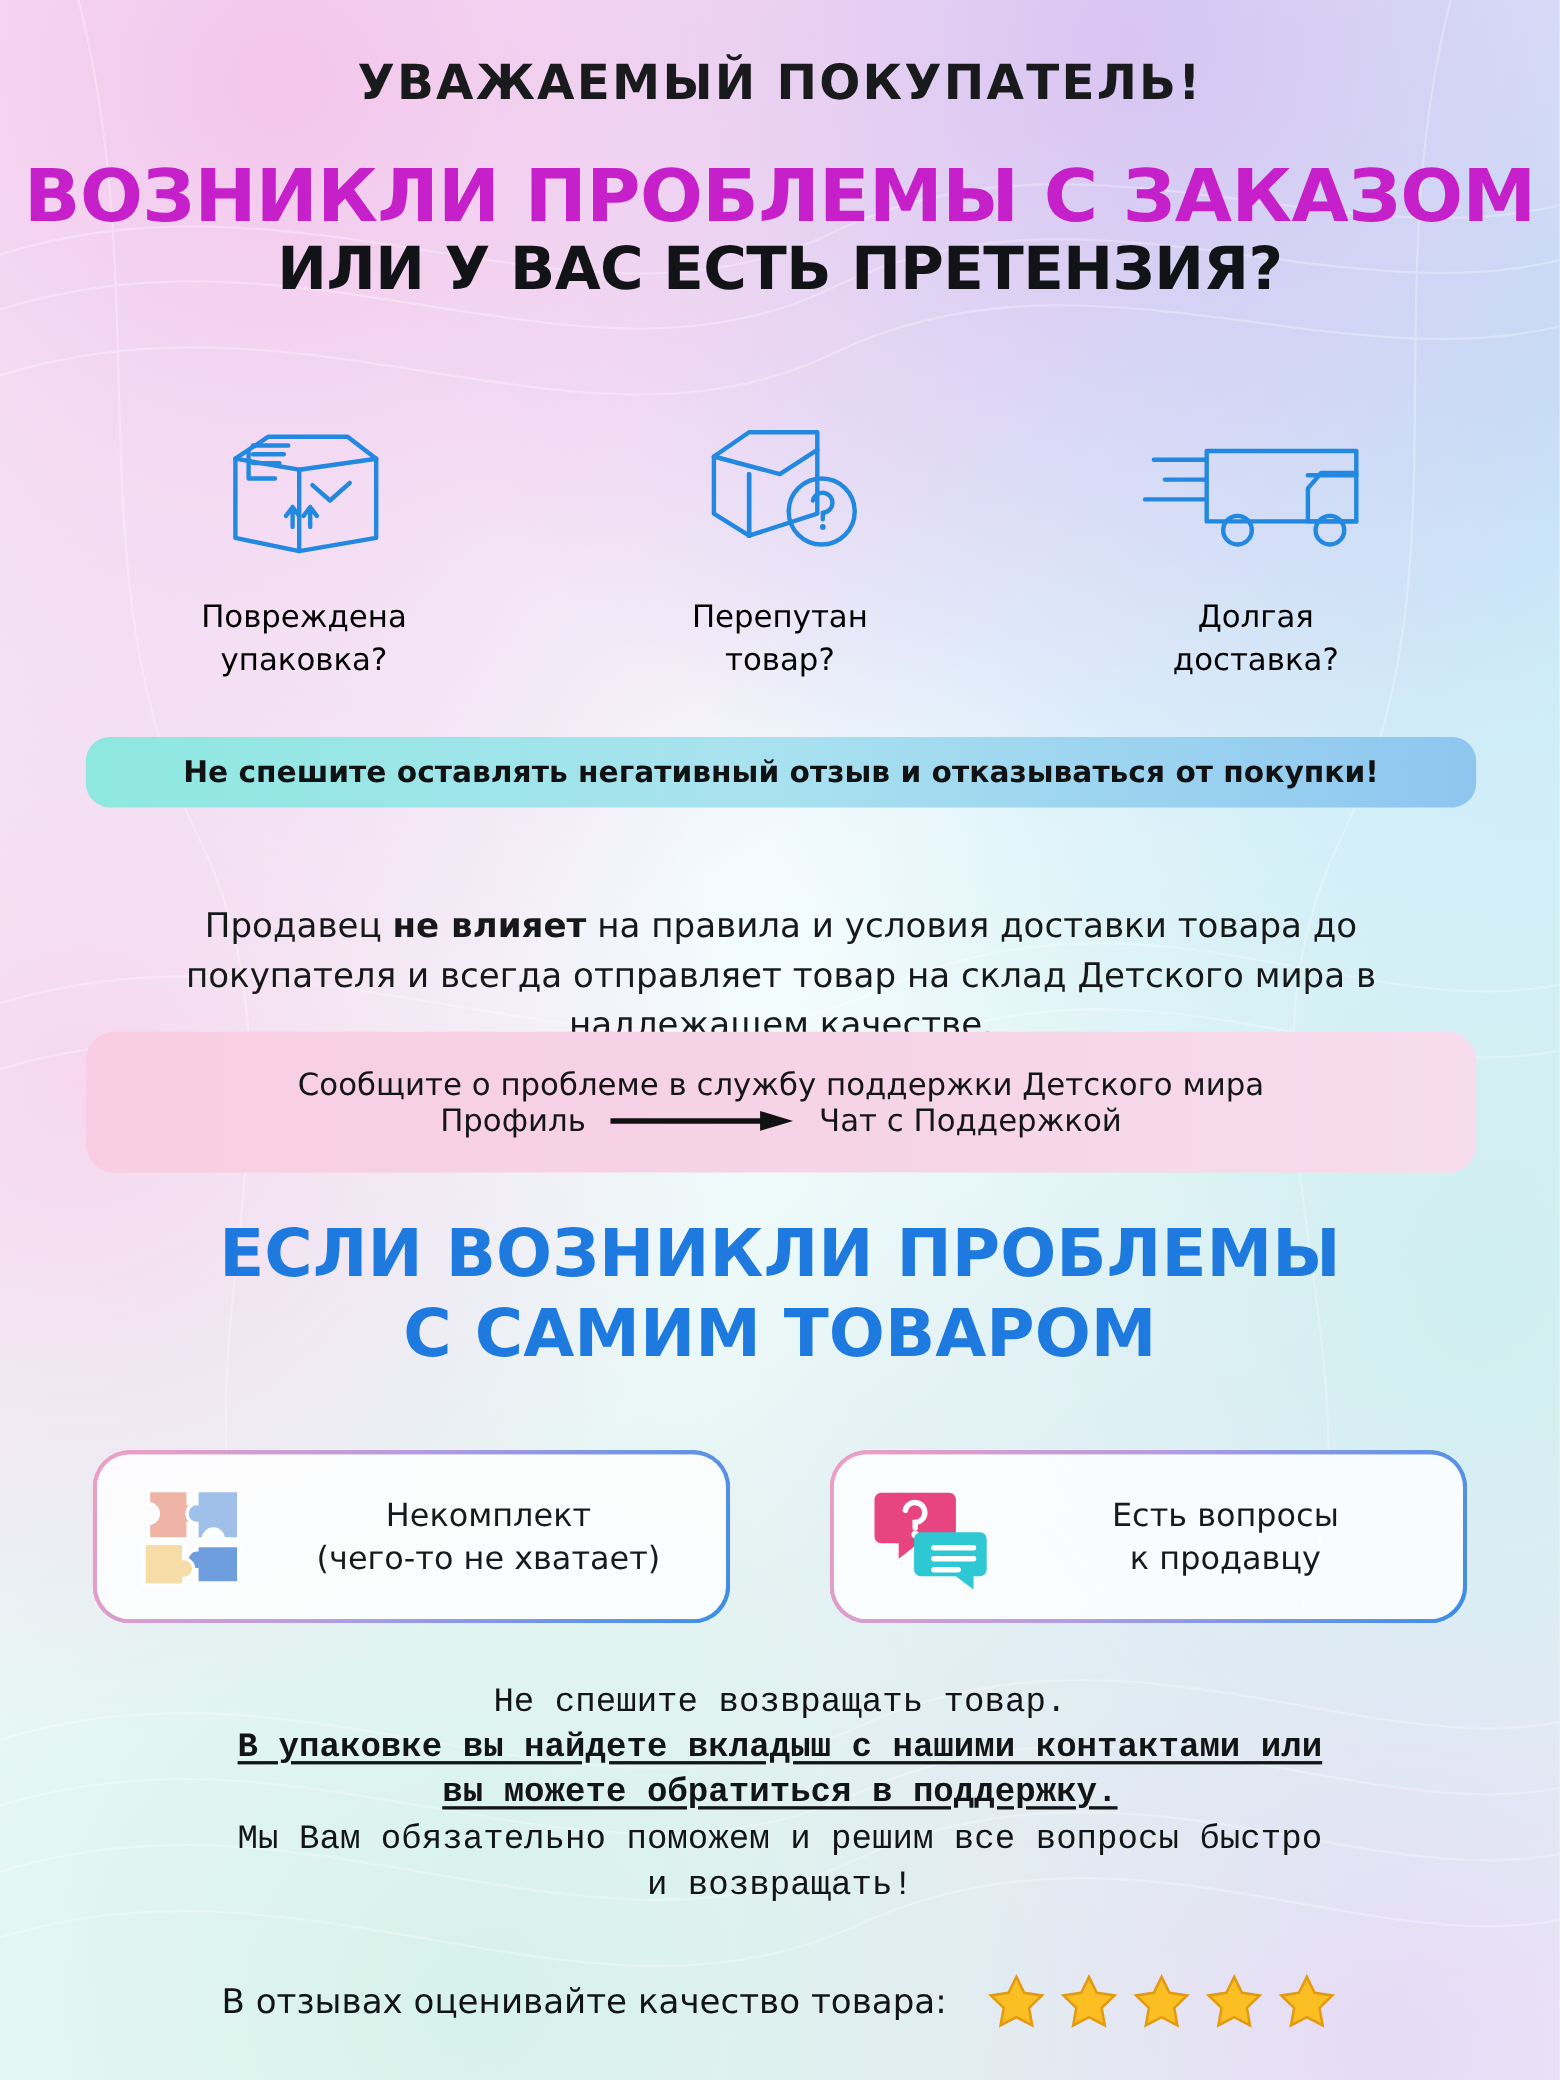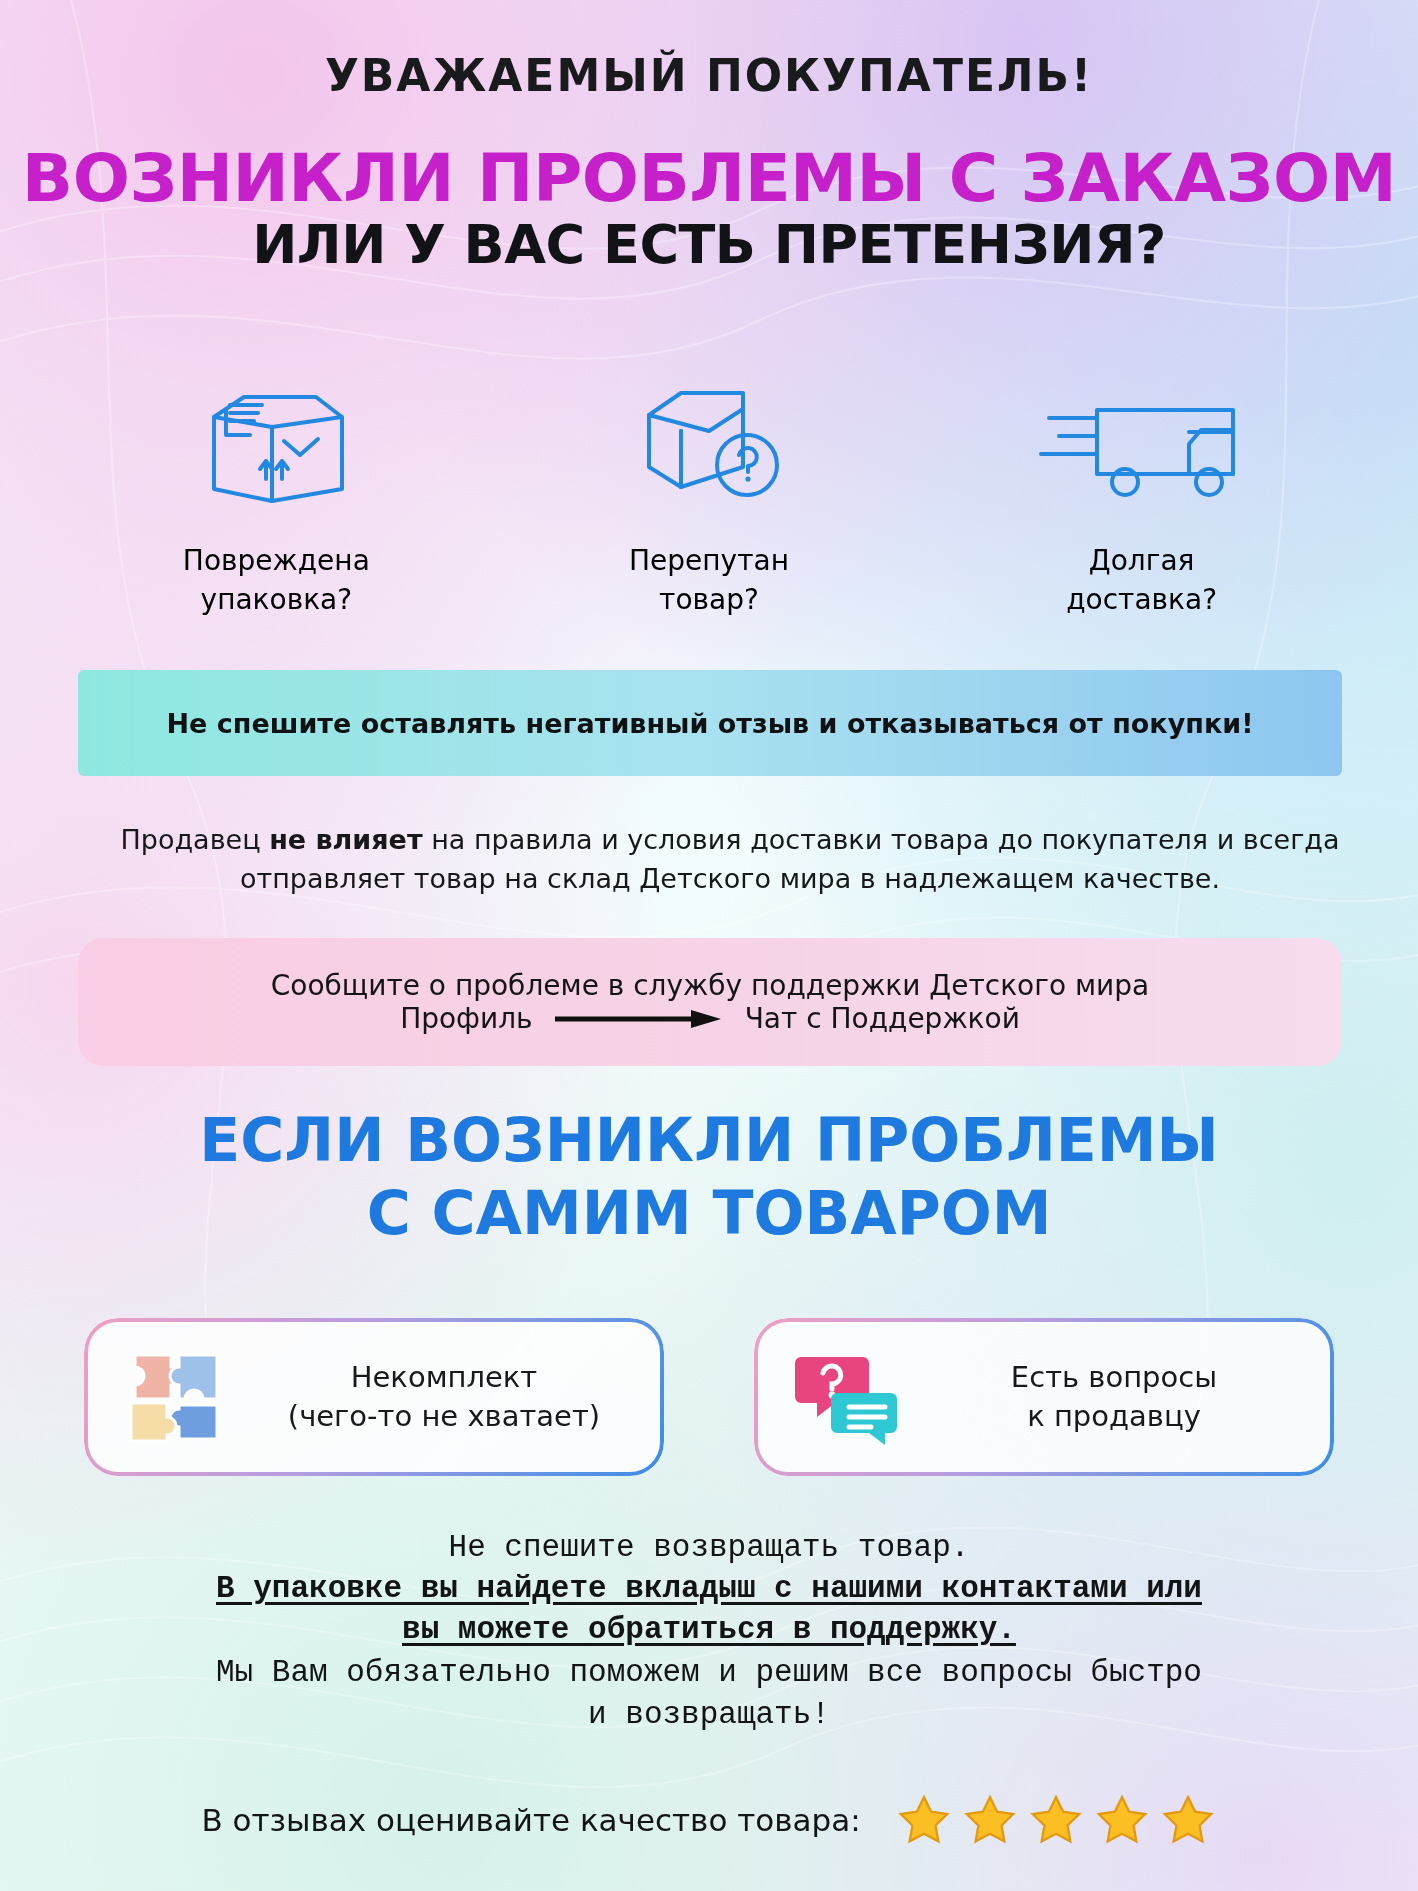--- a/index.html
+++ b/index.html
@@ -102,42 +102,41 @@
     line-height: 1.38;
     color: #000000;
   }
 
   
   .banner-teal {
     position: absolute;
     top: 670px;
     left: 78px;
     width: 1264px;
-    height: 106px;
-    border-radius: 6px;
+    height: 64px;
+    border-radius: 22px;
     background: linear-gradient(90deg, #8ee8e0 0%, #a9e2ef 48%, #8fc6f0 100%);
     display: flex;
     align-items: center;
     justify-content: center;
     color: #101113;
     font-size: 27px;
     font-weight: 700;
   }
 
   
   .para-seller {
     position: absolute;
     top: 820px;
     left: 100px;
     width: 1220px;
     text-align: center;
-    font-size: 27px;
+    font-size: 31px;
     line-height: 1.45;
     color: #17181a;
-    margin-left: 20px;
   }
   .para-seller b { font-weight: 800; }
 
   
   .banner-pink {
     position: absolute;
     top: 938px;
     left: 78px;
     width: 1264px;
     height: 128px;

